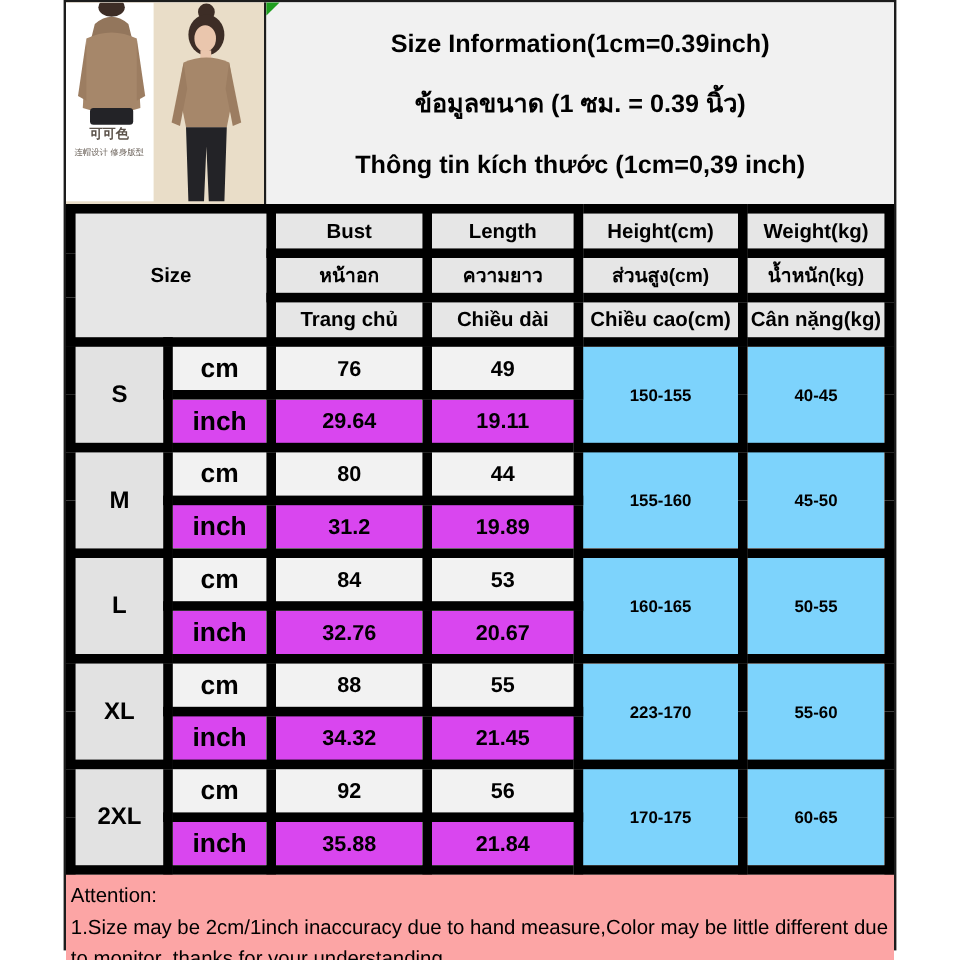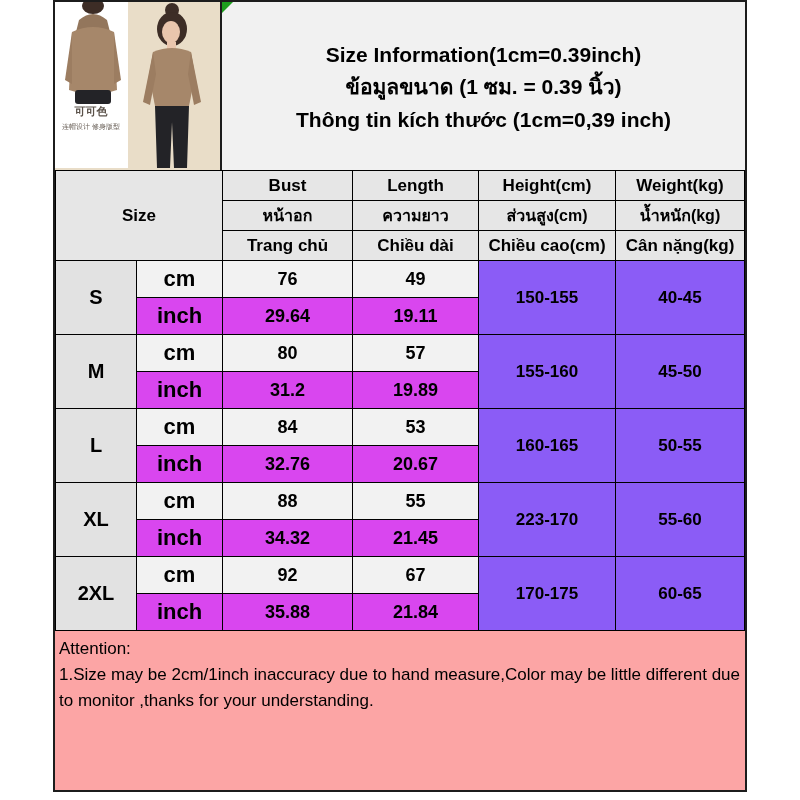--- a/index.html
+++ b/index.html
@@ -16,47 +16,47 @@
   
   .top-section{display:flex;height:168px;flex:0 0 168px;}
   .photo-cell{
     width:167px;flex:0 0 167px;border-right:2px solid #1c1c1c;
     box-sizing:border-box;position:relative;overflow:hidden;background:#e9ddc8;text-align:center;
   }
   .photo-cell svg{display:block;}
   .title-cell{
     flex:1;background:#f1f1f1;position:relative;
     display:flex;flex-direction:column;justify-content:center;
-    align-items:center;text-align:center;gap:9px;padding-top:2px;
+    align-items:center;text-align:center;gap:27px;padding-top:2px;
   }
   .title-line{font-weight:bold;font-size:21px;line-height:1.1;color:#000;}
   .corner-flag{
     position:absolute;top:0;left:0;width:0;height:0;
     border-top:11px solid #1e9e1e;border-right:11px solid transparent;
   }
   
   table.size-table{
     width:100%;border-collapse:collapse;table-layout:fixed;
     font-weight:bold;text-align:center;flex:0 0 auto;
   }
   table.size-table td,table.size-table th{
-    border:1px solid #000000;padding:0;overflow:hidden;
+    border:8px solid #000000;padding:0;overflow:hidden;
     font-weight:bold;color:#000;
   }
   .hdr-row td{height:29px;background:#e6e6e6;font-size:17px;}
   .hdr-row.thai td{font-size:16px;}
   .size-head{background:#e6e6e6;font-size:32px;}
   .letter-cell{background:#e2e2e2;font-size:20px;}
   .row-cm td{height:36px;}
   .row-inch td{height:36px;}
   .cell-light{background:#f2f2f2;}
   .cell-white{background:#d946ef;}
   .unit-cell{font-size:22px;}
   .num-cell{font-size:18px;}
-  .range-cell{background:#8b5cf6;font-size:17px;}
+  .range-cell{background:#7dd3fc;font-size:14px;}
   
   .attention{
     flex:1;border-top:0;padding:5px 4px 0 4px;background:#fca5a5;
     font-size:17px;line-height:26px;font-weight:normal;color:#000;
   }
   .attention p{margin:0;}
 </style>
 </head>
 <body>
 
@@ -139,21 +139,21 @@
       <tr class="row-inch">
         <td class="cell-white unit-cell">inch</td>
         <td class="cell-white num-cell">29.64</td>
         <td class="cell-white num-cell">19.11</td>
       </tr>
 
       <tr class="row-cm">
         <td class="letter-cell" rowspan="2">M</td>
         <td class="cell-light unit-cell">cm</td>
         <td class="cell-light num-cell">80</td>
-        <td class="cell-light num-cell">57</td>
+        <td class="cell-light num-cell">44</td>
         <td class="range-cell" rowspan="2">155-160</td>
         <td class="range-cell" rowspan="2">45-50</td>
       </tr>
       <tr class="row-inch">
         <td class="cell-white unit-cell">inch</td>
         <td class="cell-white num-cell">31.2</td>
         <td class="cell-white num-cell">19.89</td>
       </tr>
 
       <tr class="row-cm">
@@ -181,21 +181,21 @@
       <tr class="row-inch">
         <td class="cell-white unit-cell">inch</td>
         <td class="cell-white num-cell">34.32</td>
         <td class="cell-white num-cell">21.45</td>
       </tr>
 
       <tr class="row-cm">
         <td class="letter-cell" rowspan="2">2XL</td>
         <td class="cell-light unit-cell">cm</td>
         <td class="cell-light num-cell">92</td>
-        <td class="cell-light num-cell">67</td>
+        <td class="cell-light num-cell">56</td>
         <td class="range-cell" rowspan="2">170-175</td>
         <td class="range-cell" rowspan="2">60-65</td>
       </tr>
       <tr class="row-inch">
         <td class="cell-white unit-cell">inch</td>
         <td class="cell-white num-cell">35.88</td>
         <td class="cell-white num-cell">21.84</td>
       </tr>
     </tbody>
   </table>

